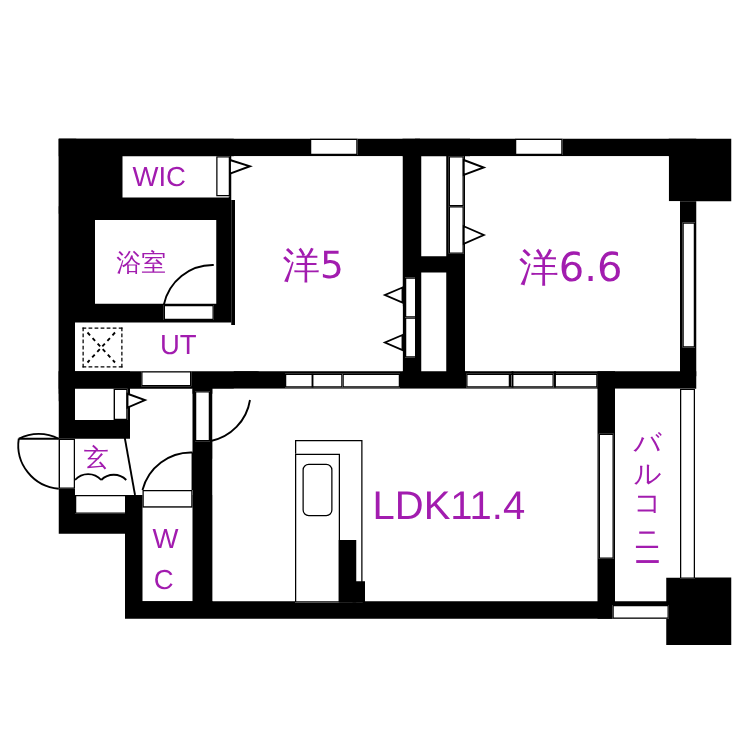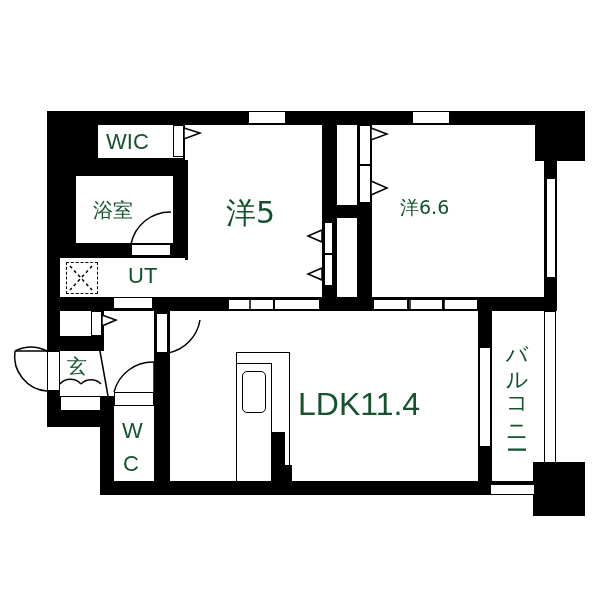--- a/index.html
+++ b/index.html
@@ -1,20 +1,20 @@
 <!DOCTYPE html>
 <html><head>
 <meta charset="utf-8">
 <style>
   html, body { margin:0; padding:0; background:#fff; }
   body { width:600px; height:600px; position:relative; overflow:hidden; font-family:"DejaVu Sans", sans-serif; }
   .b { position:absolute; background:#000; }
   .w { position:absolute; background:#fff; }
   .wo { position:absolute; background:#fff; border:1.5px solid #000; box-sizing:border-box; }
-  .lbl { position:absolute; color:#14532d; white-space:nowrap; line-height:1; }
+  .lbl { position:absolute; color:#a21caf; white-space:nowrap; line-height:1; }
   svg { position:absolute; left:0; top:0; }
 </style>
 </head>
 <body>
 
 <div>
 
   <div class="b" style="left:47px;top:111px;width:510px;height:14px;"></div>
   <div class="b" style="left:47px;top:111px;width:14px;height:210px;"></div>
   <div class="b" style="left:535px;top:111px;width:50px;height:50px;"></div>
@@ -48,21 +48,21 @@
   <div class="w" style="left:337px;top:125px;width:20px;height:80px;"></div>
   <div class="w" style="left:337px;top:218px;width:20px;height:80px;"></div>
   <div class="wo" style="left:359px;top:125px;width:12px;height:40px;"></div>
   <div class="wo" style="left:359px;top:165px;width:12px;height:38px;"></div>
 
   <div class="w" style="left:372px;top:125px;width:163px;height:172px;"></div>
   <div class="w" style="left:372px;top:161px;width:172px;height:136px;"></div>
   <div class="b" style="left:544px;top:161px;width:13px;height:140px;"></div>
   <div class="wo" style="left:546px;top:178px;width:10px;height:100px;"></div>
   <div class="wo" style="left:412px;top:111px;width:38px;height:13px;"></div>
-  <div class="lbl" style="left:400px;top:198px;font-size:19px;">洋6.6</div>
+  <div class="lbl" style="left:415px;top:198px;font-size:32px;">洋6.6</div>
 
   <div class="b" style="left:47px;top:297px;width:510px;height:14px;"></div>
   <div class="wo" style="left:228px;top:299px;width:46px;height:11px;"></div>
   <div class="wo" style="left:274px;top:299px;width:46px;height:11px;"></div>
   <div class="wo" style="left:373px;top:299px;width:35px;height:11px;"></div>
   <div class="wo" style="left:408px;top:299px;width:35px;height:11px;"></div>
   <div class="wo" style="left:443px;top:299px;width:35px;height:11px;"></div>
   <div class="wo" style="left:113px;top:297px;width:40px;height:12px;"></div>
 
   <div class="b" style="left:47px;top:297px;width:57px;height:130px;"></div>

